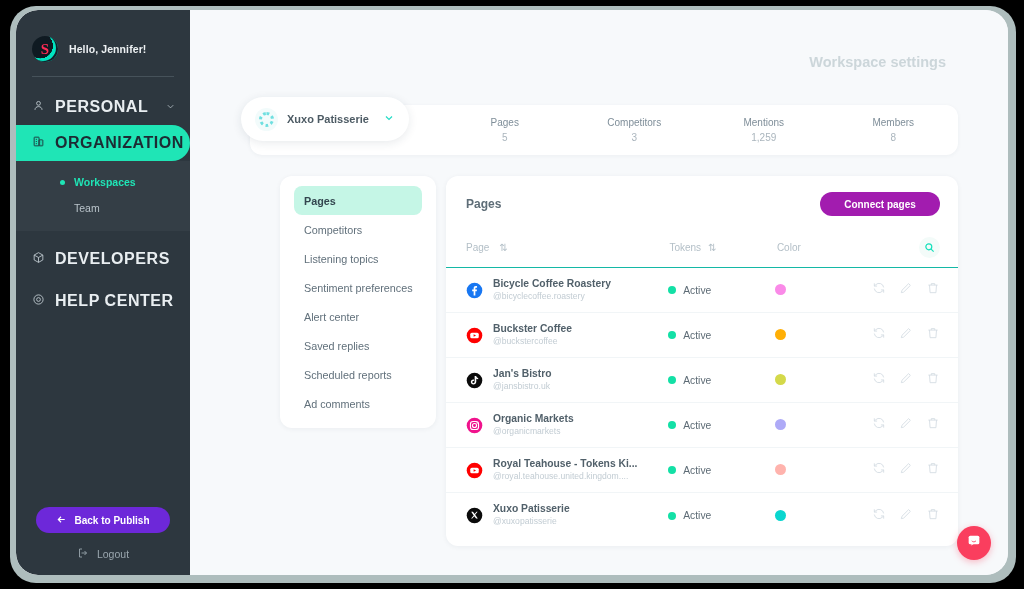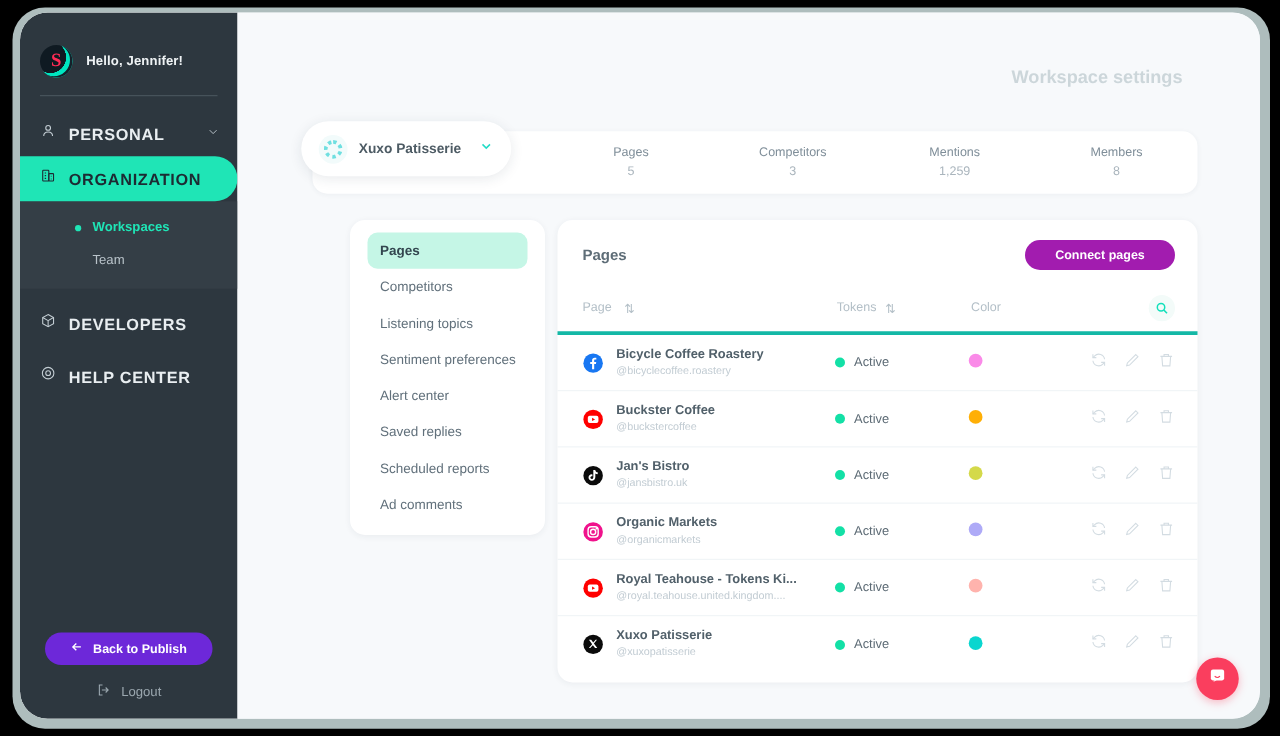--- a/index.html
+++ b/index.html
@@ -58,21 +58,21 @@
     height: 1px; background: #46525a;
     margin: 8px 16px 0 16px;
   }
 
   .nav { margin-top: 12px; }
   .nav-row {
     display: flex; align-items: center; gap: 10px;
     height: 36px; padding-left: 16px; position: relative;
   }
   .nav-row .lbl {
-    font-size: 13px; font-weight: 700;
+    font-size: 16px; font-weight: 700;
     letter-spacing: .55px; color: #e9eef1;
   }
   .nav-row.active {
     background: #1fe5b6;
     border-radius: 0 18px 18px 0;
     width: 174px;
   }
   .nav-row.active .lbl { color: #1d2b33; }
   .nav-row.active svg { stroke: #1d2b33; }
   .nav-row svg { stroke: #c3cdd3; fill: none; stroke-width: 1.6; }
@@ -183,21 +183,21 @@
   .content-title { font-size: 12px; font-weight: 700; color: #5e6d77; }
   .connect-btn {
     width: 120px; height: 24px; border: none;
     background: #a21caf; border-radius: 13px;
     color: #fff; font-size: 10px; font-weight: 700;
     cursor: pointer;
   }
   .thead {
     display: flex; 
     padding: 0 18px 0 20px; height: 40px; margin-top: 12px;
-    border-bottom: 3px solid #14b8a6;
+    border-bottom: 1px solid #14b8a6;
   }
   .th { font-size: 10px; color: #b3bfc7; display: flex; align-items: center; gap: 4px; }
   .th.c-page { width: 212px; }
   .th.c-tok { width: 112px; }
   .th.c-col { width: 110px; }
   .th.c-act { width: 60px; justify-content: flex-end; }
   .search-circle {
     width: 21px; height: 21px; border-radius: 50%;
     background: #f3fbf9; display: flex; align-items: center;
     justify-content: center; cursor: pointer;

